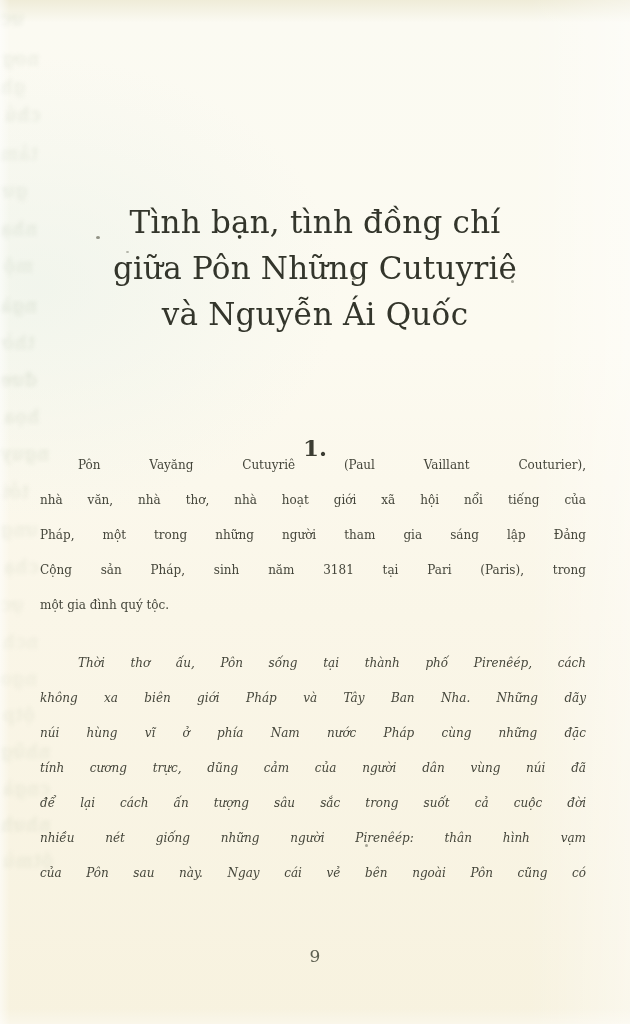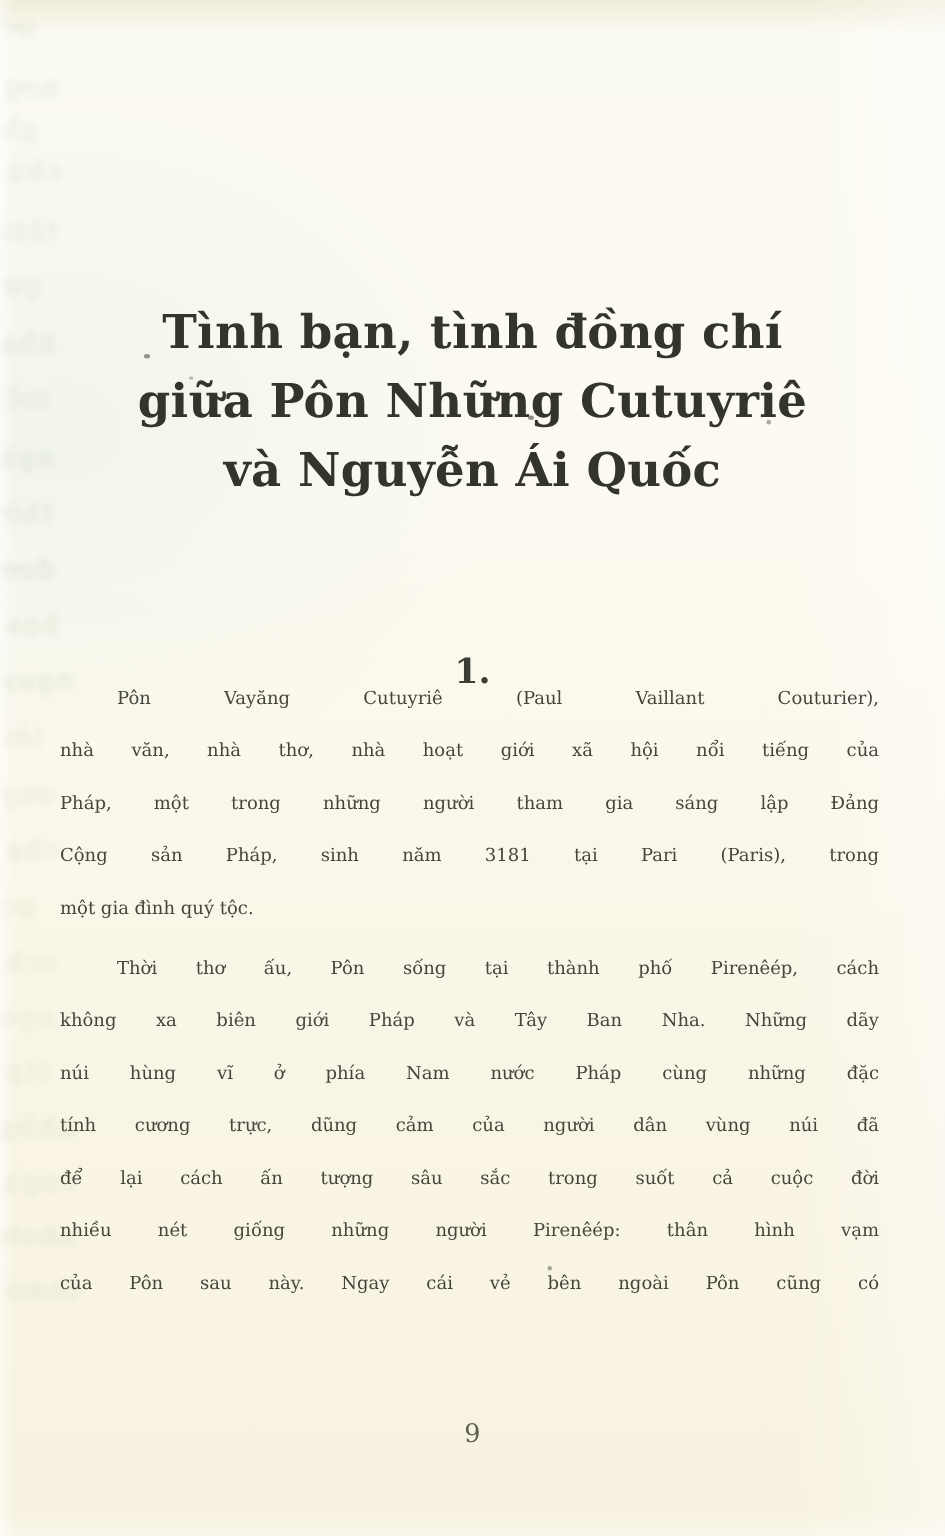--- a/index.html
+++ b/index.html
@@ -34,40 +34,40 @@
     font-size:18px;
     letter-spacing:1px;
     color:#8fa083;
     white-space:nowrap;
   }
   .title{
     position:absolute;left:0;top:199px;width:100%;
     margin:0;
     text-align:center;
     font-size:31px;
-    font-weight:bold;
+    font-weight:normal;
     line-height:46px;
     color:#33352b;
     letter-spacing:0.2px;
   }
   .section-number{
     position:absolute;left:0;top:434px;width:100%;
     text-align:center;
     font-size:23px;
     font-weight:bold;
     color:#3c3d33;
   }
   .body-block{
     position:absolute;left:40px;top:448px;width:546px;
     font-size:12px;
     line-height:35px;
     color:#45463b;
   }
   .para{margin:0;}
-  .para + .para{margin-top:5px;}
+  .para + .para{margin-top:23px;font-style:italic;}
   .line{
     display:block;
     text-align:justify;
     text-align-last:justify;
     text-justify:inter-word;
   }
   .line.indent{padding-left:38px;}
   .line.endline{text-align-last:left;}
   .folio{
     position:absolute;left:0;top:946px;width:100%;

